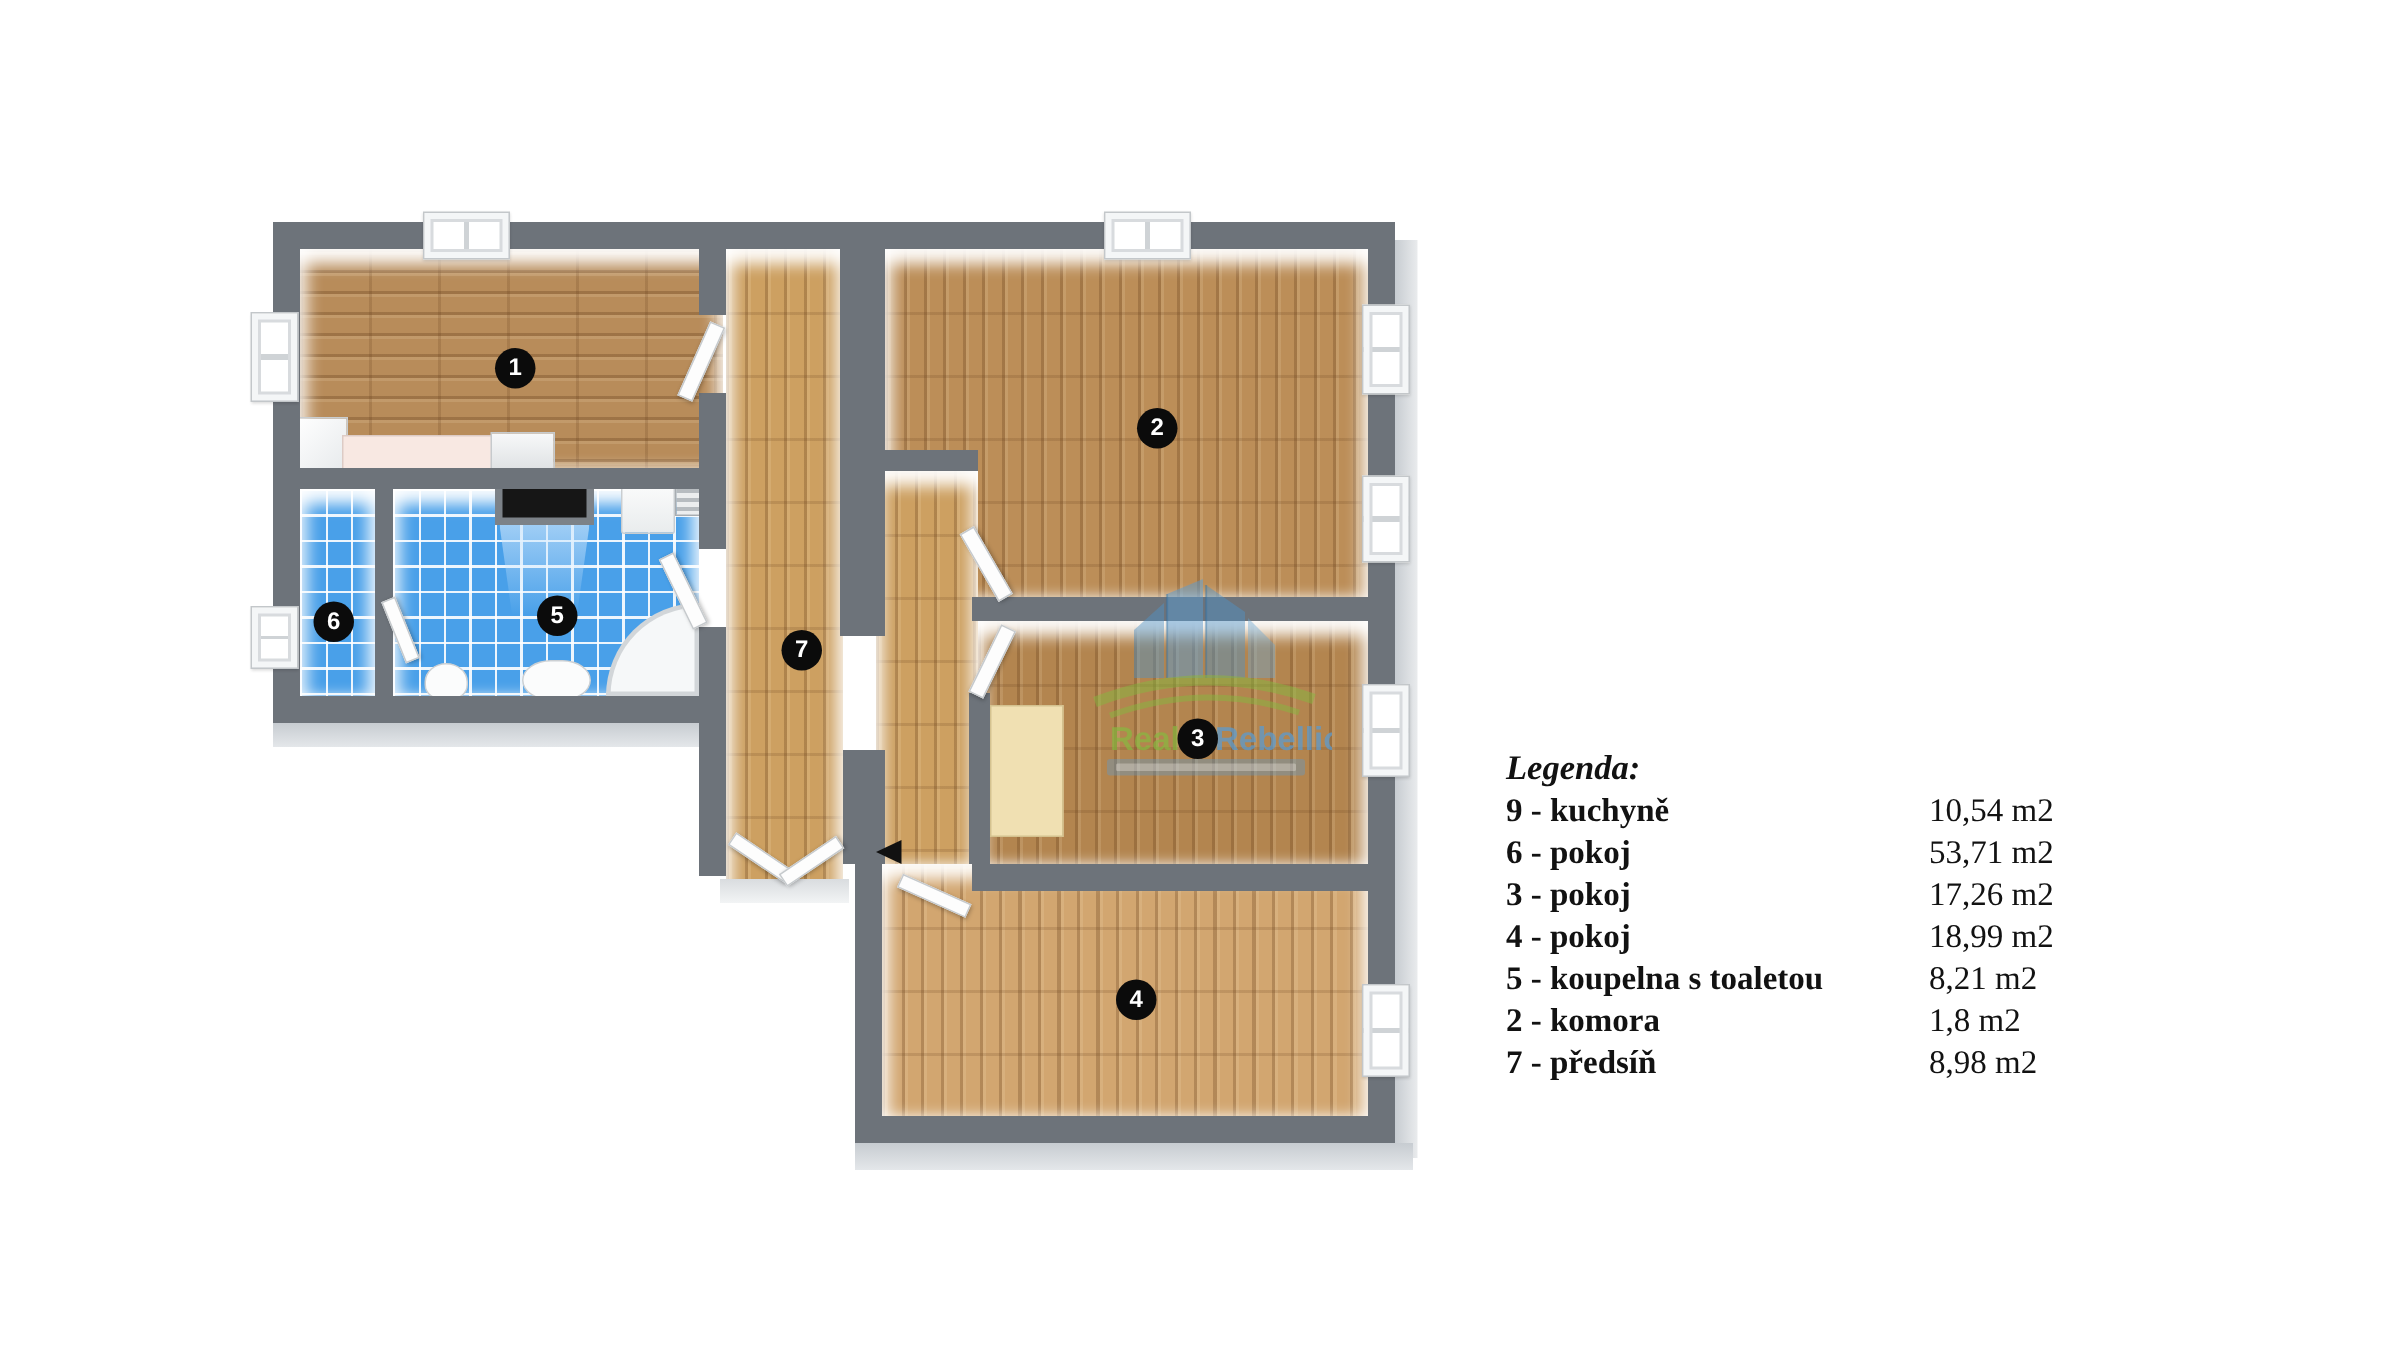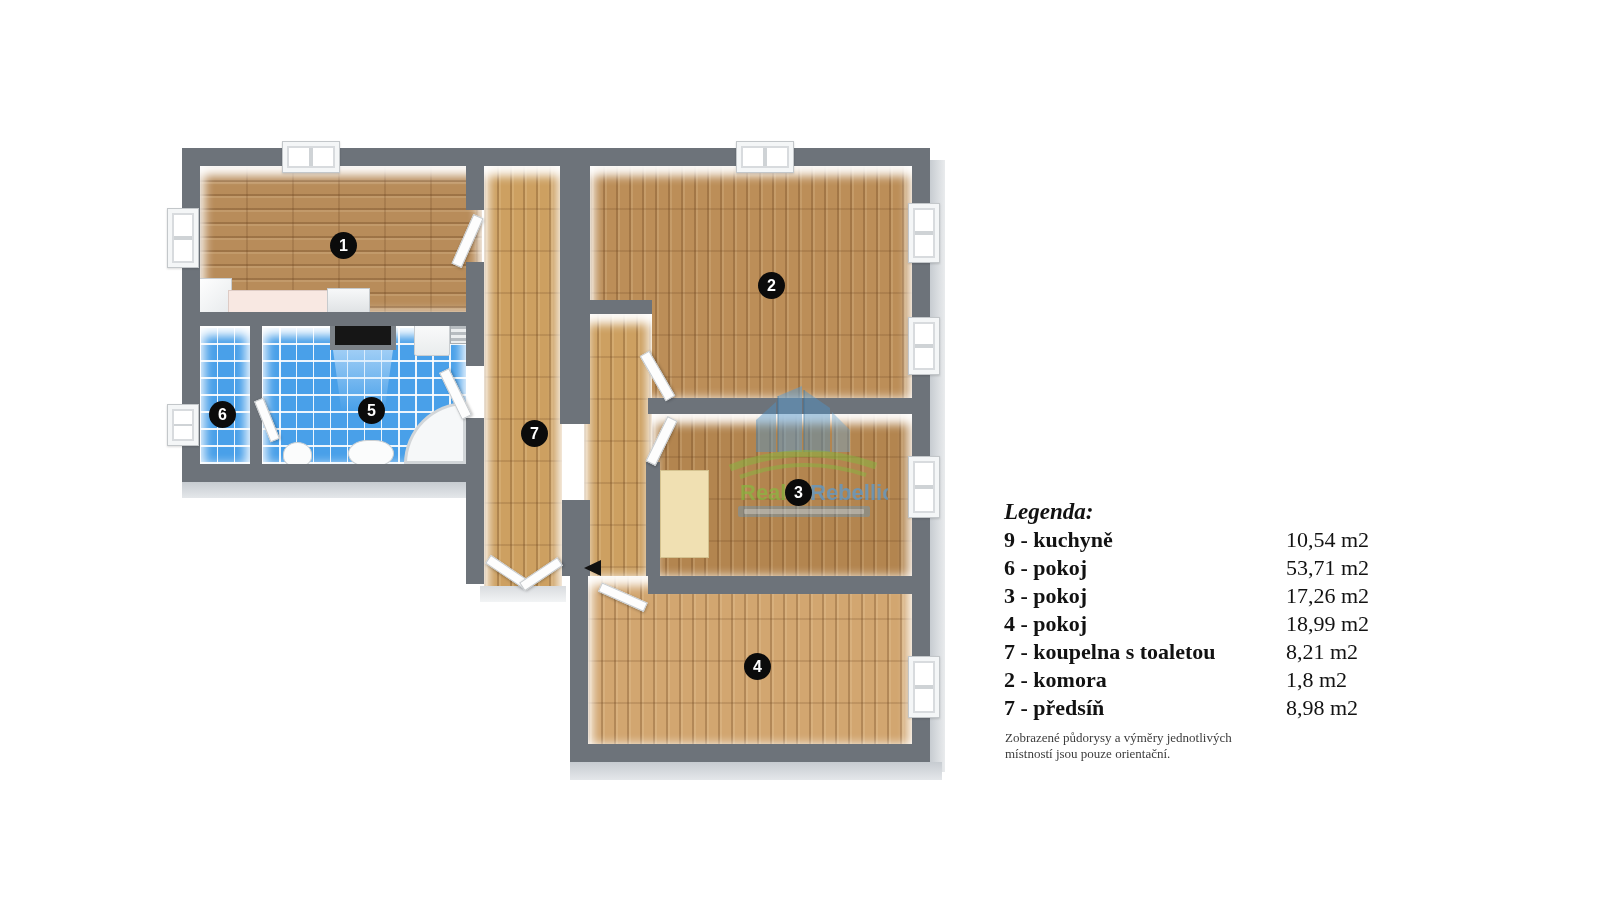--- a/index.html
+++ b/index.html
@@ -174,31 +174,27 @@
     </div>
     <div class="legend-row">
       <span class="legend-label">3 - pokoj</span>
       <span class="legend-area">17,26 m2</span>
     </div>
     <div class="legend-row">
       <span class="legend-label">4 - pokoj</span>
       <span class="legend-area">18,99 m2</span>
     </div>
     <div class="legend-row">
-      <span class="legend-label">7 - koupelna s toaletou</span>
+      <span class="legend-label">5 - koupelna s toaletou</span>
       <span class="legend-area">8,21 m2</span>
     </div>
     <div class="legend-row">
       <span class="legend-label">2 - komora</span>
       <span class="legend-area">1,8 m2</span>
     </div>
     <div class="legend-row">
       <span class="legend-label">7 - předsíň</span>
       <span class="legend-area">8,98 m2</span>
     </div>
   </div>
 
-  <div class="disclaimer">
-    <div>Zobrazené půdorysy a výměry jednotlivých</div>
-    <div>místností jsou pouze orientační.</div>
-  </div>
 
 </div>
 
 </body></html>

